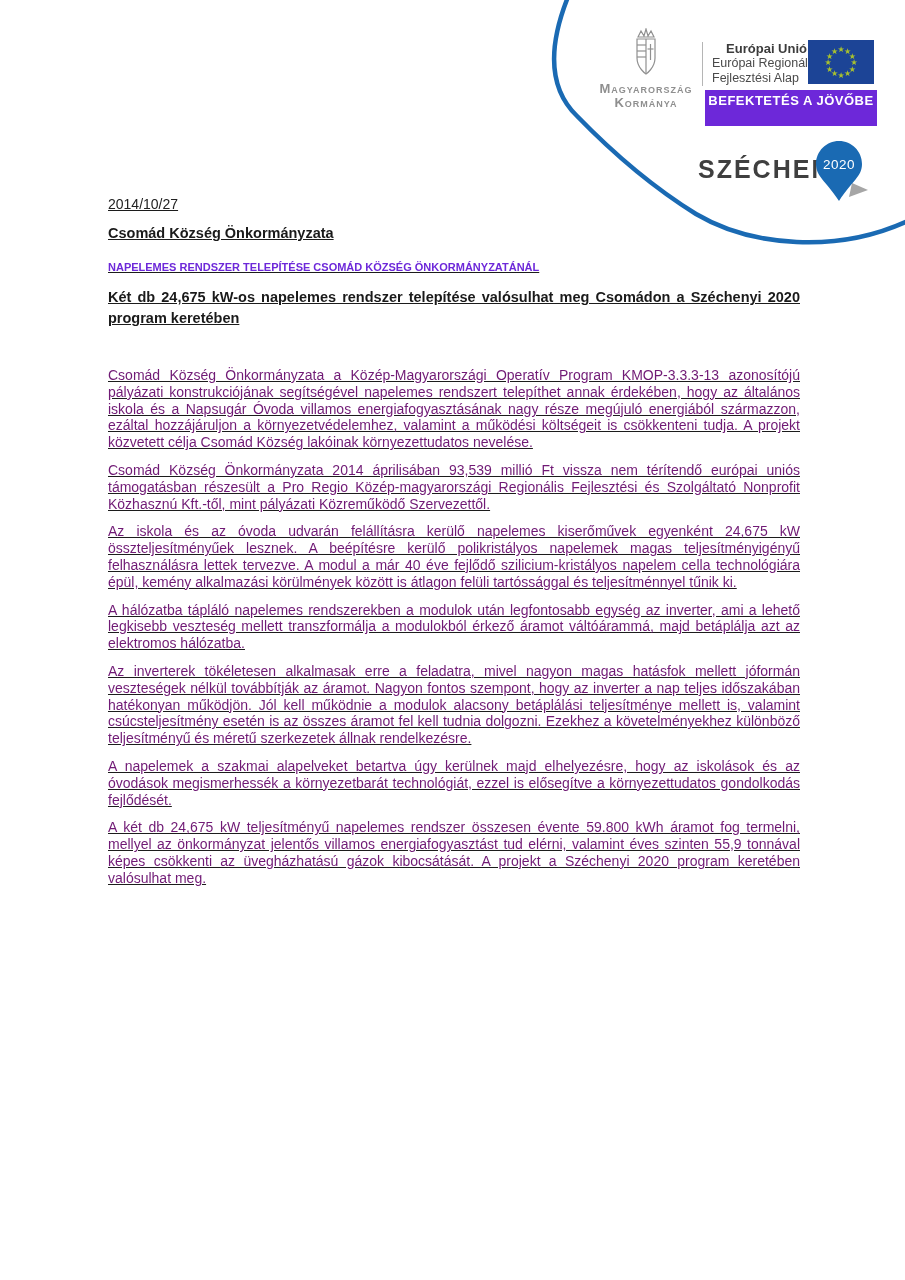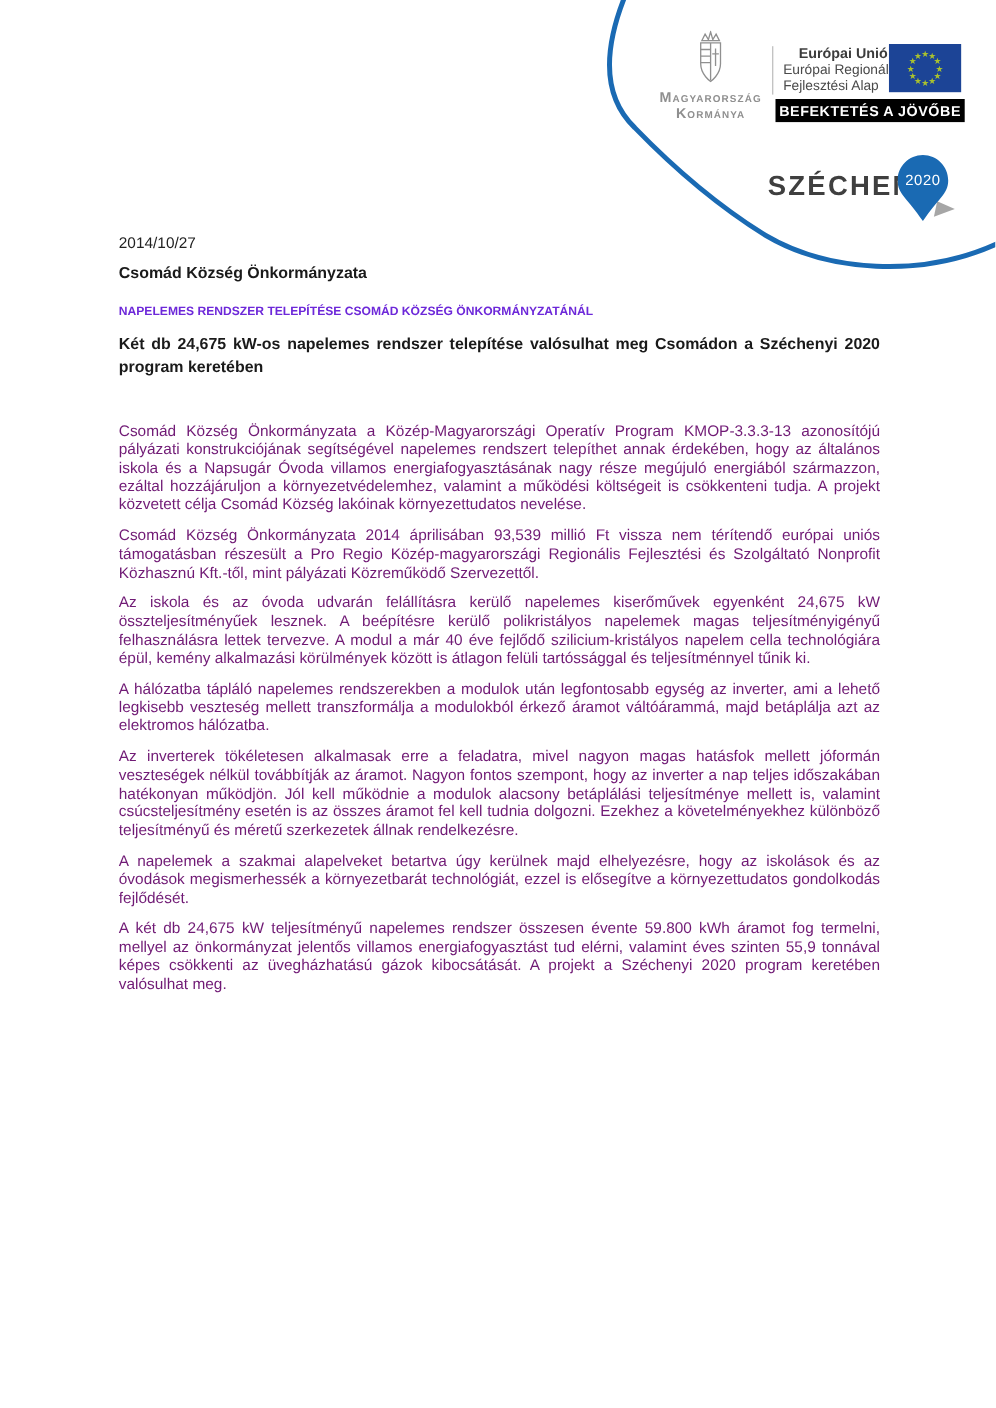--- a/index.html
+++ b/index.html
@@ -85,22 +85,22 @@
     top: 40px;
     width: 66px;
     height: 44px;
   }
 
   .invest-banner {
     position: absolute;
     left: 705px;
     top: 90px;
     width: 172px;
-    height: 21px;
-    background: #000000;
+    height: 36px;
+    background: #6d28d9;
     color: #ffffff;
     font-size: 13px;
     font-weight: bold;
     letter-spacing: 0.5px;
     text-align: center;
     line-height: 21px;
     white-space: nowrap;
   }
 
   .szechenyi {
@@ -123,22 +123,23 @@
   .szechenyi-pin {
     position: absolute;
     left: 118px;
     top: 1px;
   }
 
   
   .doc {
     position: absolute;
     left: 108px;
-    top: 212px;
+    top: 196px;
     width: 692px;
+    text-decoration: underline;
   }
   .date-line {
     font-size: 14px;
     color: #222222;
   }
   .org-name {
     margin-top: 13px;
     font-size: 14.5px;
     font-weight: bold;
     color: #1a1a1a;

